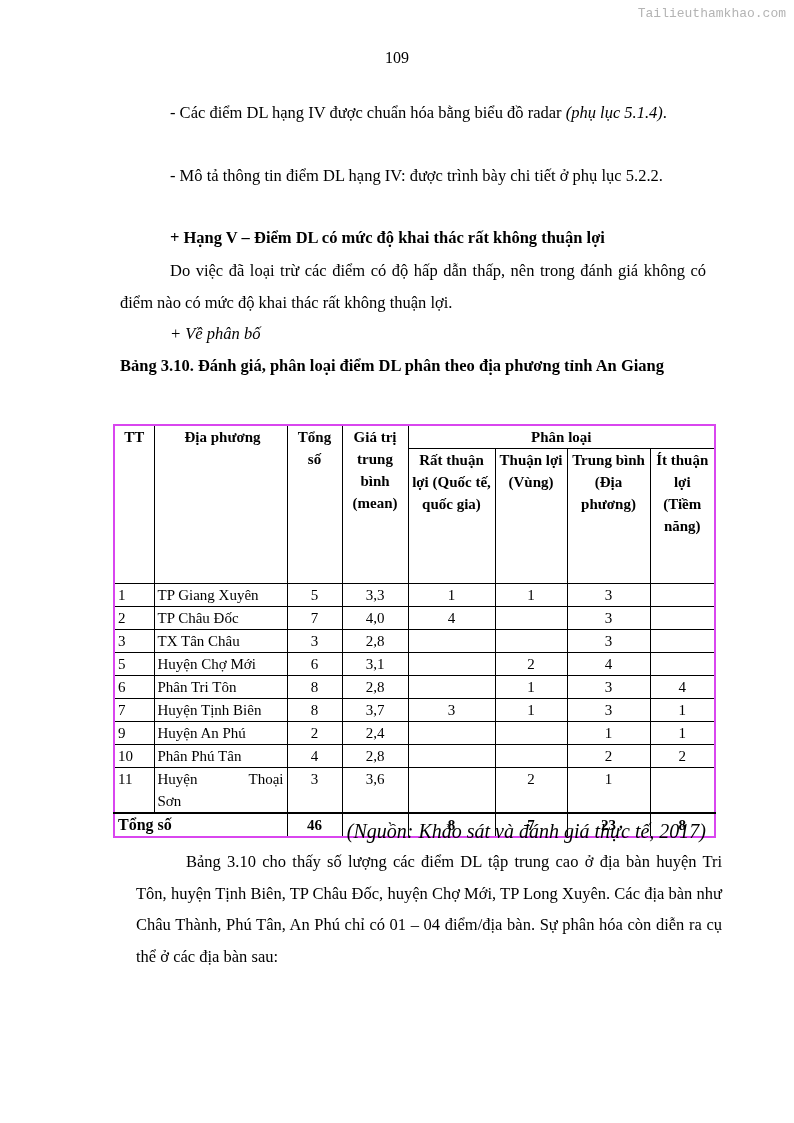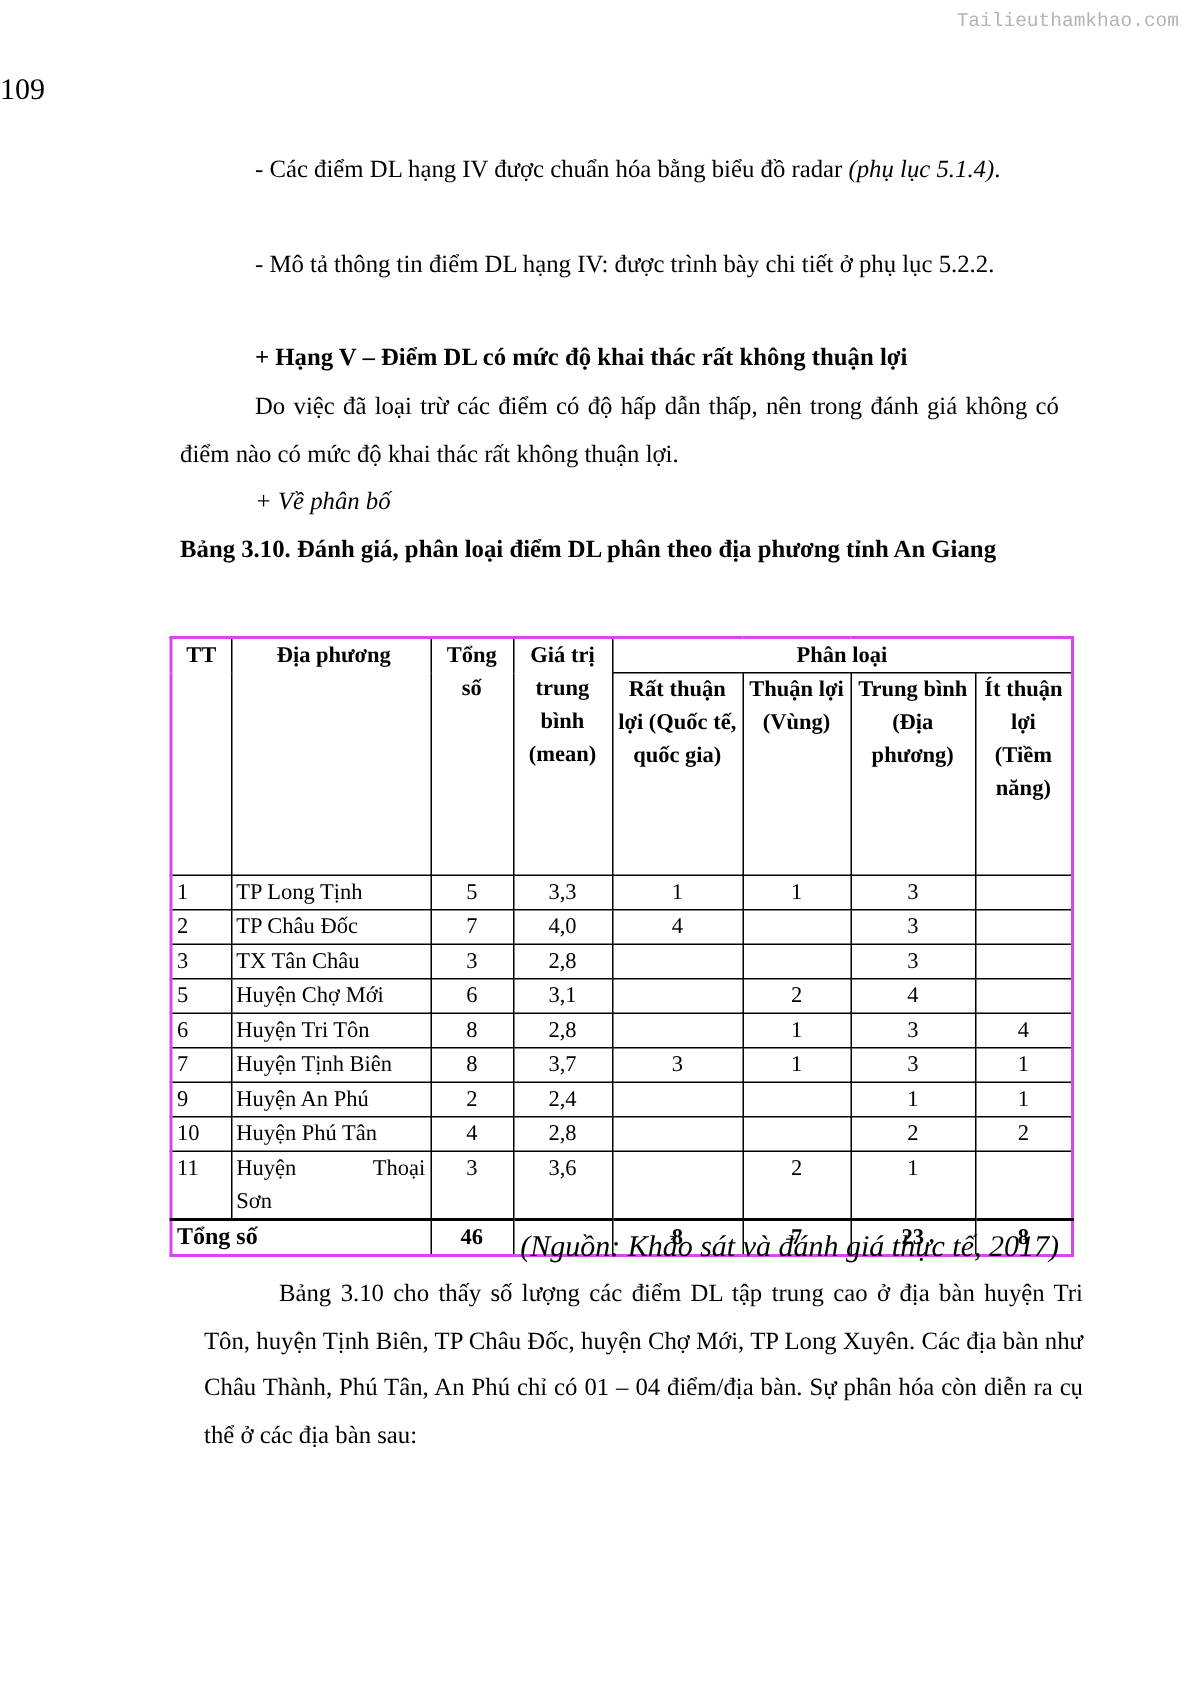--- a/index.html
+++ b/index.html
@@ -8,21 +8,21 @@
     font-family: "Liberation Serif", "DejaVu Serif", serif;
     color: #000; font-size: 16.5px;
   }
   .watermark {
     position: absolute; top: 6px; right: 8px;
     font-family: Liberation Mono, monospace;
     font-size: 13px; color: #b4b4b4;
   }
   .page-number {
     position: absolute; top: 49px; left: 0; width: 100%;
-    font-size: 20px;
+    text-align: center; font-size: 16px;
   }
   .para {
     position: absolute; left: 120px; width: 586px;
     line-height: 31.5px; text-align: justify; margin: 0;
   }
   .indent { text-indent: 50px; }
   .heading-bold { font-weight: bold; }
   .italic { font-style: italic; }
   table.data {
     position: absolute; left: 113px; top: 424px;
@@ -86,21 +86,21 @@
   </tr>
   <tr>
     <th style="height:134px;">Rất thuận lợi (Quốc tế, quốc gia)</th>
     <th>Thuận lợi (Vùng)</th>
     <th>Trung bình (Địa phương)</th>
     <th>Ít thuận lợi (Tiềm năng)</th>
   </tr>
 
   <tr class="data-row">
     <td class="l">1</td>
-    <td class="l name">TP Long Tịnh</td>
+    <td class="l name">TP Giang Xuyên</td>
     <td class="c">5</td>
     <td class="c">3,3</td>
     <td class="c">1</td>
     <td class="c">1</td>
     <td class="c">3</td>
     <td class="c"></td>
   </tr>
   <tr class="data-row">
     <td class="l">2</td>
     <td class="l name">TP Châu Đốc</td>
@@ -126,21 +126,21 @@
     <td class="l name">Huyện Chợ Mới</td>
     <td class="c">6</td>
     <td class="c">3,1</td>
     <td class="c"></td>
     <td class="c">2</td>
     <td class="c">4</td>
     <td class="c"></td>
   </tr>
   <tr class="data-row">
     <td class="l">6</td>
-    <td class="l name">Huyện Tri Tôn</td>
+    <td class="l name">Phân Tri Tôn</td>
     <td class="c">8</td>
     <td class="c">2,8</td>
     <td class="c"></td>
     <td class="c">1</td>
     <td class="c">3</td>
     <td class="c">4</td>
   </tr>
   <tr class="data-row">
     <td class="l">7</td>
     <td class="l name">Huyện Tịnh Biên</td>
@@ -156,21 +156,21 @@
     <td class="l name">Huyện An Phú</td>
     <td class="c">2</td>
     <td class="c">2,4</td>
     <td class="c"></td>
     <td class="c"></td>
     <td class="c">1</td>
     <td class="c">1</td>
   </tr>
   <tr class="data-row">
     <td class="l">10</td>
-    <td class="l name">Huyện Phú Tân</td>
+    <td class="l name">Phân Phú Tân</td>
     <td class="c">4</td>
     <td class="c">2,8</td>
     <td class="c"></td>
     <td class="c"></td>
     <td class="c">2</td>
     <td class="c">2</td>
   </tr>
   <tr class="data-row">
     <td class="l">11</td>
     <td class="l name">

